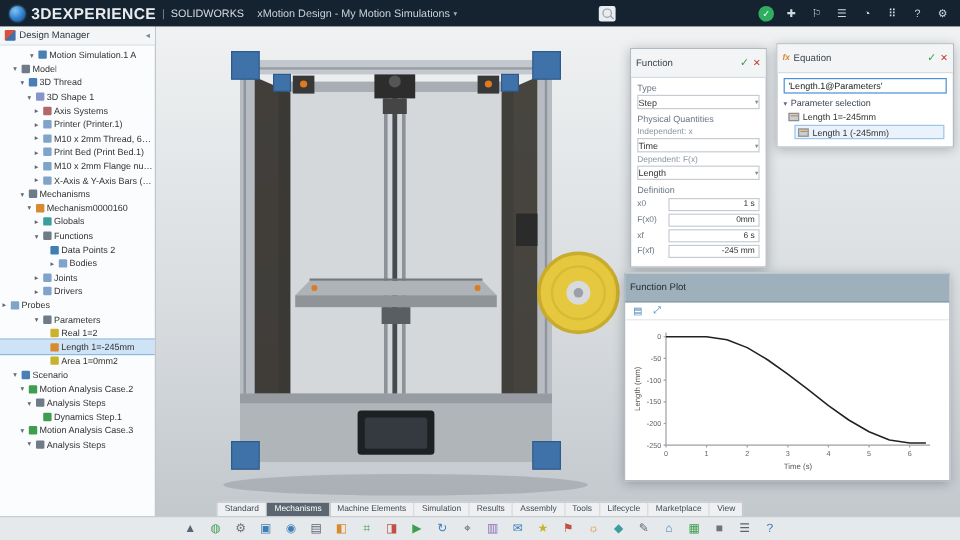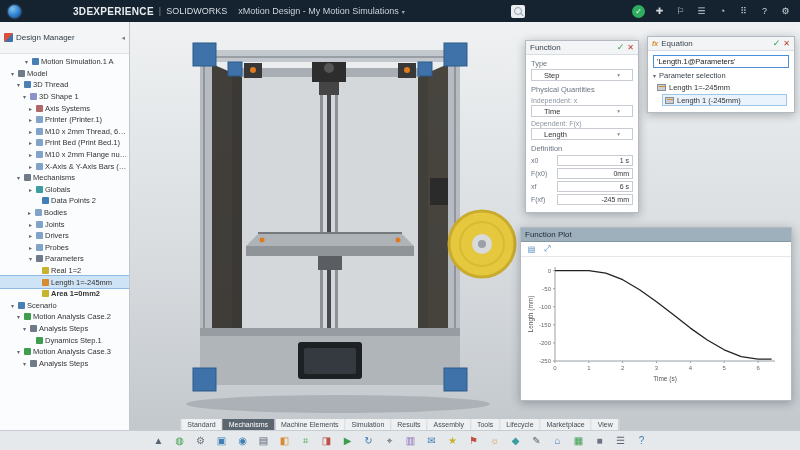--- a/index.html
+++ b/index.html
@@ -7,40 +7,40 @@
   body { font-family:"Liberation Sans", sans-serif; background:#c9ced2; }
   .screen { position:relative; width:800px; height:450px; overflow:hidden; background:#d7dadd; }
 
   
   .topbar { position:absolute; top:0; left:0; right:0; height:22px; background:#15222f;
             display:flex; align-items:center; padding:0 8px; gap:6px; z-index:60; color:#e8ecef; }
   .tb-left { display:flex; align-items:center; gap:5px; white-space:nowrap; }
   .compass { width:13px; height:13px; border-radius:50%;
              background:radial-gradient(circle at 35% 30%, #7fc4f0 0%, #2f7fd0 55%, #134a8c 100%);
              box-shadow:0 0 2px #6ab0e8; display:inline-block; }
-  .brand { font-size:10px; font-weight:bold; letter-spacing:.3px;margin-left:47px; }
+  .brand { font-size:13px; font-weight:bold; letter-spacing:.3px; }
   .sep { color:#7b8896; font-size:9px; }
   .brand2 { font-size:9px; color:#d6dde3; }
   .apptitle { font-size:9px; color:#c9d2da; margin-left:6px; display:flex; align-items:center; gap:3px; cursor:pointer; }
   .apptitle .caret { font-size:6px; color:#9fb0bd; }
   .tb-center { flex:1; display:flex; align-items:center; justify-content:center; gap:10px; }
   .search { width:158px; height:14px; background:rgba(255,255,255,.10); border:1px solid rgba(255,255,255,.28);
             border-radius:2px; color:#dfe6ec; font-size:8px; padding:0 5px; outline:none; }
   .search::placeholder { color:#93a2af; }
   .tagbtn { width:14px; height:13px; background:#e9edf0; border-radius:2px; display:flex; align-items:center;
             justify-content:center; font-size:8px; color:#4a5a68; cursor:pointer; }
   .tb-right { display:flex; align-items:center; gap:8px; }
   .tbicon { width:13px; height:13px; display:flex; align-items:center; justify-content:center;
             font-size:9px; color:#cfd8df; cursor:pointer; }
   .tbicon.dot { border-radius:50%; font-size:8px; color:#fff; }
 
   
   .leftpanel { position:absolute; top:22px; left:0; width:130px; bottom:20px; background:#fbfcfd;
                border-right:1px solid #bfc6cc; z-index:30; }
-  .lp-head { height:32px; display:flex; align-items:center; gap:3px; padding:0 4px;
+  .lp-head { height:16px; display:flex; align-items:center; gap:3px; padding:0 4px;
              border-bottom:1px solid #dfe3e7; background:#f3f5f7; font-size:8px; color:#2f3a44; }
   .lp-appicon { width:9px; height:9px; border-radius:1px;
                 background:linear-gradient(135deg,#d94f3d 0 50%, #3f72a8 50% 100%); }
   .lp-title { flex:1; overflow:hidden; white-space:nowrap; text-overflow:ellipsis; }
   .lp-arrow { font-size:7px; color:#7b8896; cursor:pointer; }
   .tree { height:calc(100% - 16px); overflow:hidden; padding-top:2px; }
   .trow { display:flex; align-items:center; gap:2px; height:11.6px; white-space:nowrap;
           font-size:7.5px; color:#333; cursor:pointer; }
   .trow.sel { background:#cfe3f6; outline:1px solid #8db8e0; }
   .exp { width:7px; font-size:6px; color:#667; text-align:center; flex:0 0 auto; }
@@ -48,32 +48,32 @@
   .tlabel { overflow:hidden; text-overflow:ellipsis; }
 
   
   .viewport { position:absolute; top:22px; left:130px; right:0; bottom:20px;
               background:linear-gradient(#eff1f2 0%, #d9dde0 55%, #c3c8cd 100%); overflow:hidden; }
   .printer { position:absolute; left:50px; top:6px; }
 
   
   .panel { position:absolute; background:#fff; border:1px solid #b4bac1; box-shadow:0 2px 9px rgba(20,30,40,.30);
            z-index:40; color:#333; }
-  .p-head { height:14px; background:#f2f4f5; border-bottom:1px solid #d8dde1; display:flex; align-items:center;
+  .p-head { height:24px; background:#f2f4f5; border-bottom:1px solid #d8dde1; display:flex; align-items:center;
             gap:3px; padding:4px 4px; }
   .p-title { flex:1; font-size:8px; color:#3a4550; overflow:hidden; white-space:nowrap; }
   .ok { color:#2f9e44; font-size:9px; cursor:pointer; line-height:1; }
   .cancel { color:#c0392b; font-size:8px; cursor:pointer; line-height:1; }
   .fxbadge { font-size:7px; font-style:italic; color:#d98a2e; font-weight:bold; }
 
   .fn-panel { left:525px; top:40px; width:114px; }
   .sec { font-size:7.5px; color:#6b7682; margin:4px 5px 1px; }
   .flbl { font-size:7px; color:#8a95a0; margin:3px 5px 1px; }
   .dd { margin:1px 5px; border:1px solid #c6ccd2; background:#fff; height:12px; display:flex; align-items:center;
-        justify-content:space-between; padding:0 12px; font-size:7.5px; color:#333; cursor:pointer; }
+        justify-content:space-between; padding:0 0; font-size:7.5px; color:#333; cursor:pointer; }
   .ddc { font-size:5.5px; color:#888; }
   .defrow { display:flex; align-items:center; gap:4px; margin:2px 5px; }
   .defrow .dl { width:22px; font-size:7px; color:#6b7682; }
   .defrow .dv { flex:1; border:1px solid #c6ccd2; height:11px; display:flex; align-items:center;
                 justify-content:flex-end; padding:0 3px; font-size:7px; color:#333; }
   .fn-pad { padding-bottom:5px; }
 
   .eq-panel { left:647px; top:36px; width:148px; }
   .eq-input { display:block; margin:4px 5px 3px; width:calc(100% - 10px); border:1px solid #4a90d9; height:13px;
               font-size:7.5px; padding:0 3px; color:#222; outline:none; font-family:"Liberation Sans",sans-serif; }
@@ -263,66 +263,76 @@
         <div class="trow" style="padding-left: 27px;">
           <span class="exp">▸</span>
           <span class="ticon" style="background: rgb(127, 163, 201);"></span>
           <span class="tlabel">X-Axis &amp; Y-Axis Bars (X-Axis &amp; Y-Axis...</span>
         </div>
         <div class="trow" style="padding-left: 15px;">
           <span class="exp">▾</span>
           <span class="ticon" style="background: rgb(111, 123, 136);"></span>
           <span class="tlabel">Mechanisms</span>
         </div>
+        <div class="trow" style="padding-left: 21px;">
+          <span class="exp">▾</span>
+          <span class="ticon" style="background: rgb(217, 138, 46);"></span>
+          <span class="tlabel">Mechanism0000160</span>
+        </div>
         <div class="trow" style="padding-left: 27px;">
           <span class="exp">▸</span>
           <span class="ticon" style="background: rgb(58, 158, 160);"></span>
           <span class="tlabel">Globals</span>
+        </div>
+        <div class="trow" style="padding-left: 27px;">
+          <span class="exp">▾</span>
+          <span class="ticon" style="background: rgb(111, 123, 136);"></span>
+          <span class="tlabel">Functions</span>
         </div>
         <div class="trow" style="padding-left: 33px;">
           <span class="exp"></span>
           <span class="ticon" style="background: rgb(63, 127, 181);"></span>
           <span class="tlabel">Data Points 2</span>
         </div>
-        <div class="trow" style="padding-left: 26px;">
+        <div class="trow" style="padding-left: 40px;">
           <span class="exp">▸</span>
           <span class="ticon" style="background: rgb(127, 163, 201);"></span>
           <span class="tlabel">Bodies</span>
         </div>
         <div class="trow" style="padding-left: 27px;">
           <span class="exp">▸</span>
           <span class="ticon" style="background: rgb(127, 163, 201);"></span>
           <span class="tlabel">Joints</span>
         </div>
         <div class="trow" style="padding-left: 27px;">
           <span class="exp">▸</span>
           <span class="ticon" style="background: rgb(127, 163, 201);"></span>
           <span class="tlabel">Drivers</span>
         </div>
-        <div class="trow" style="padding-left: 27px;">
+        <div class="trow" style="">
           <span class="exp">▸</span>
           <span class="ticon" style="background: rgb(127, 163, 201);"></span>
           <span class="tlabel">Probes</span>
         </div>
         <div class="trow" style="padding-left: 27px;">
           <span class="exp">▾</span>
           <span class="ticon" style="background: rgb(111, 123, 136);"></span>
           <span class="tlabel">Parameters</span>
         </div>
         <div class="trow" style="padding-left: 33px;">
           <span class="exp"></span>
           <span class="ticon" style="background: rgb(201, 178, 46);"></span>
           <span class="tlabel">Real 1=2</span>
         </div>
         <div class="trow sel" style="padding-left: 33px;">
           <span class="exp"></span>
           <span class="ticon" style="background: rgb(217, 138, 46);"></span>
           <span class="tlabel">Length 1=-245mm</span>
         </div>
-        <div class="trow" style="padding-left: 33px; font-weight: bold;">
+        <div class="trow" style="padding-left: 33px;">
           <span class="exp"></span>
           <span class="ticon" style="background: rgb(201, 178, 46);"></span>
           <span class="tlabel">Area 1=0mm2</span>
         </div>
         <div class="trow" style="padding-left: 9px;">
           <span class="exp">▾</span>
           <span class="ticon" style="background: rgb(74, 127, 181);"></span>
           <span class="tlabel">Scenario</span>
         </div>
         <div class="trow" style="padding-left: 15px;">

